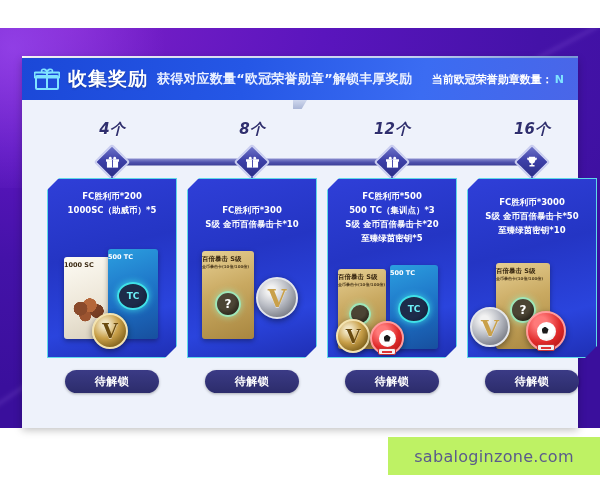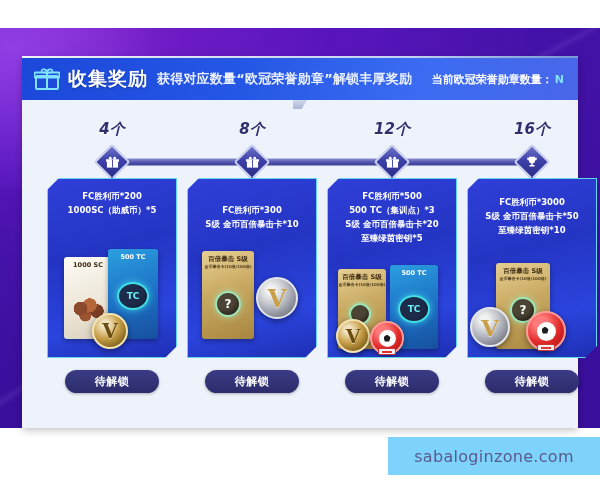--- a/index.html
+++ b/index.html
@@ -127,21 +127,21 @@
   }
   .pack-tc {
     background: linear-gradient(160deg,#2b9fe0 0%, #1d6fc4 55%, #174f9e 100%);
   }
   .pack-gold {
     background: linear-gradient(160deg,#e6cf93 0%, #c9a961 45%, #a8863f 100%);
     padding-left: 34px;
   }
   .pack-cap {
     position: absolute; left: 0; right: 0; top: 0; height: 32%;
-    color: #fff; font-size: 6.5px; font-weight: bold; text-align: center;
+    color: #fff; font-size: 6.5px; font-weight: bold; 
     padding-top: 4px; line-height: 8px;
   }
   .pack-cap.dark { color: #3b2a12; }
   .pack-cap .sm { font-size: 4px; opacity: .85; display: block; }
   .coins {
     position: absolute; left: 14%; top: 40%; width: 72%; height: 42%;
     background:
       radial-gradient(circle at 28% 55%, #8a4a2b 0 22%, transparent 23%),
       radial-gradient(circle at 55% 45%, #b5673a 0 26%, transparent 27%),
       radial-gradient(circle at 76% 62%, #7a3f24 0 20%, transparent 21%),
@@ -205,21 +205,21 @@
     background: linear-gradient(180deg,#3b3b86 0%, #2c2c6b 100%);
     border-radius: 12px; color: #ffffff; font-size: 11px; font-weight: bold;
     display: flex; align-items: center; justify-content: center;
     box-shadow: 0 1px 3px rgba(0,0,0,.3); cursor: pointer;
     letter-spacing: .5px;
   }
 
   
   .watermark {
     position: absolute; left: 388px; top: 437px; width: 212px; height: 38px;
-    background: #7dd3fc; display: flex; align-items: center; justify-content: center;
+    background: #bef264; display: flex; align-items: center; justify-content: center;
     color: #5a5a8c; font-size: 16px; letter-spacing: .3px;
   }
 </style>
 </head>
 <body>
 
 <div id="stage">
 
   <div class="bg-purple">
     <div class="glow-tl"></div>

